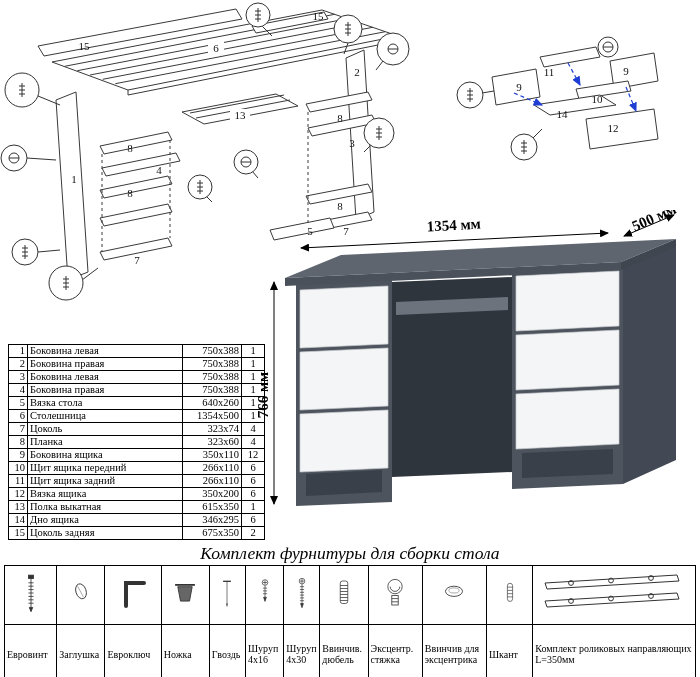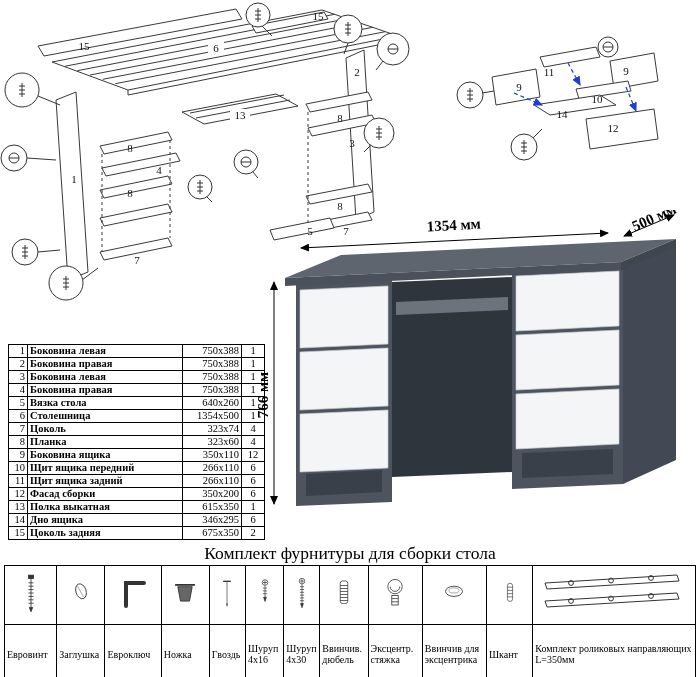--- a/index.html
+++ b/index.html
@@ -7,26 +7,26 @@
        font-family:"Liberation Serif", serif;color:#000;overflow:hidden;}
   .layer{position:absolute;}
   svg text{font-family:"Liberation Serif", serif;}
 
   
   #parts-table{left:8px;top:344px;}
   #parts-table table{border-collapse:collapse;}
   #parts-table td{border:1px solid #000;font-size:10.5px;line-height:11.5px;
                   padding:0 2px;white-space:nowrap;height:12px;}
   td.c-num{width:14px;text-align:right;}
-  td.c-name{width:150px;text-align:left;font-weight:bold;}
+  td.c-name{width:150px;text-align:left;}
   td.c-size{width:54px;text-align:right;}
   td.c-qty{width:18px;text-align:center;}
 
   
-  #hw-title{left:0;top:543px;width:700px;text-align:center;font-size:17.5px;}
+  #hw-title{left:0;top:543px;width:700px;text-align:center;font-size:17.5px;font-style:italic;}
   #hw-table{left:4px;top:565px;}
   #hw-table table{border-collapse:collapse;table-layout:fixed;width:692px;}
   #hw-table td{border:1px solid #000;overflow:hidden;}
   td.hw-icon{height:56px;text-align:center;vertical-align:middle;}
   td.hw-name{font-size:10px;line-height:11px;padding:15px 2px;height:28px;
              vertical-align:middle;text-align:left;}
   td.hw-qty{font-size:13.5px;text-align:center;height:20px;}
 </style>
 </head>
 <body>
@@ -294,21 +294,21 @@
           <td class="c-qty">6</td>
         </tr>
       <tr>
           <td class="c-num">11</td>
           <td class="c-name">Щит ящика задний</td>
           <td class="c-size">266x110</td>
           <td class="c-qty">6</td>
         </tr>
       <tr>
           <td class="c-num">12</td>
-          <td class="c-name">Фасад сборки</td>
+          <td class="c-name">Вязка ящика</td>
           <td class="c-size">350x200</td>
           <td class="c-qty">6</td>
         </tr>
       <tr>
           <td class="c-num">13</td>
           <td class="c-name">Полка выкатная</td>
           <td class="c-size">615x350</td>
           <td class="c-qty">1</td>
         </tr>
       <tr>

